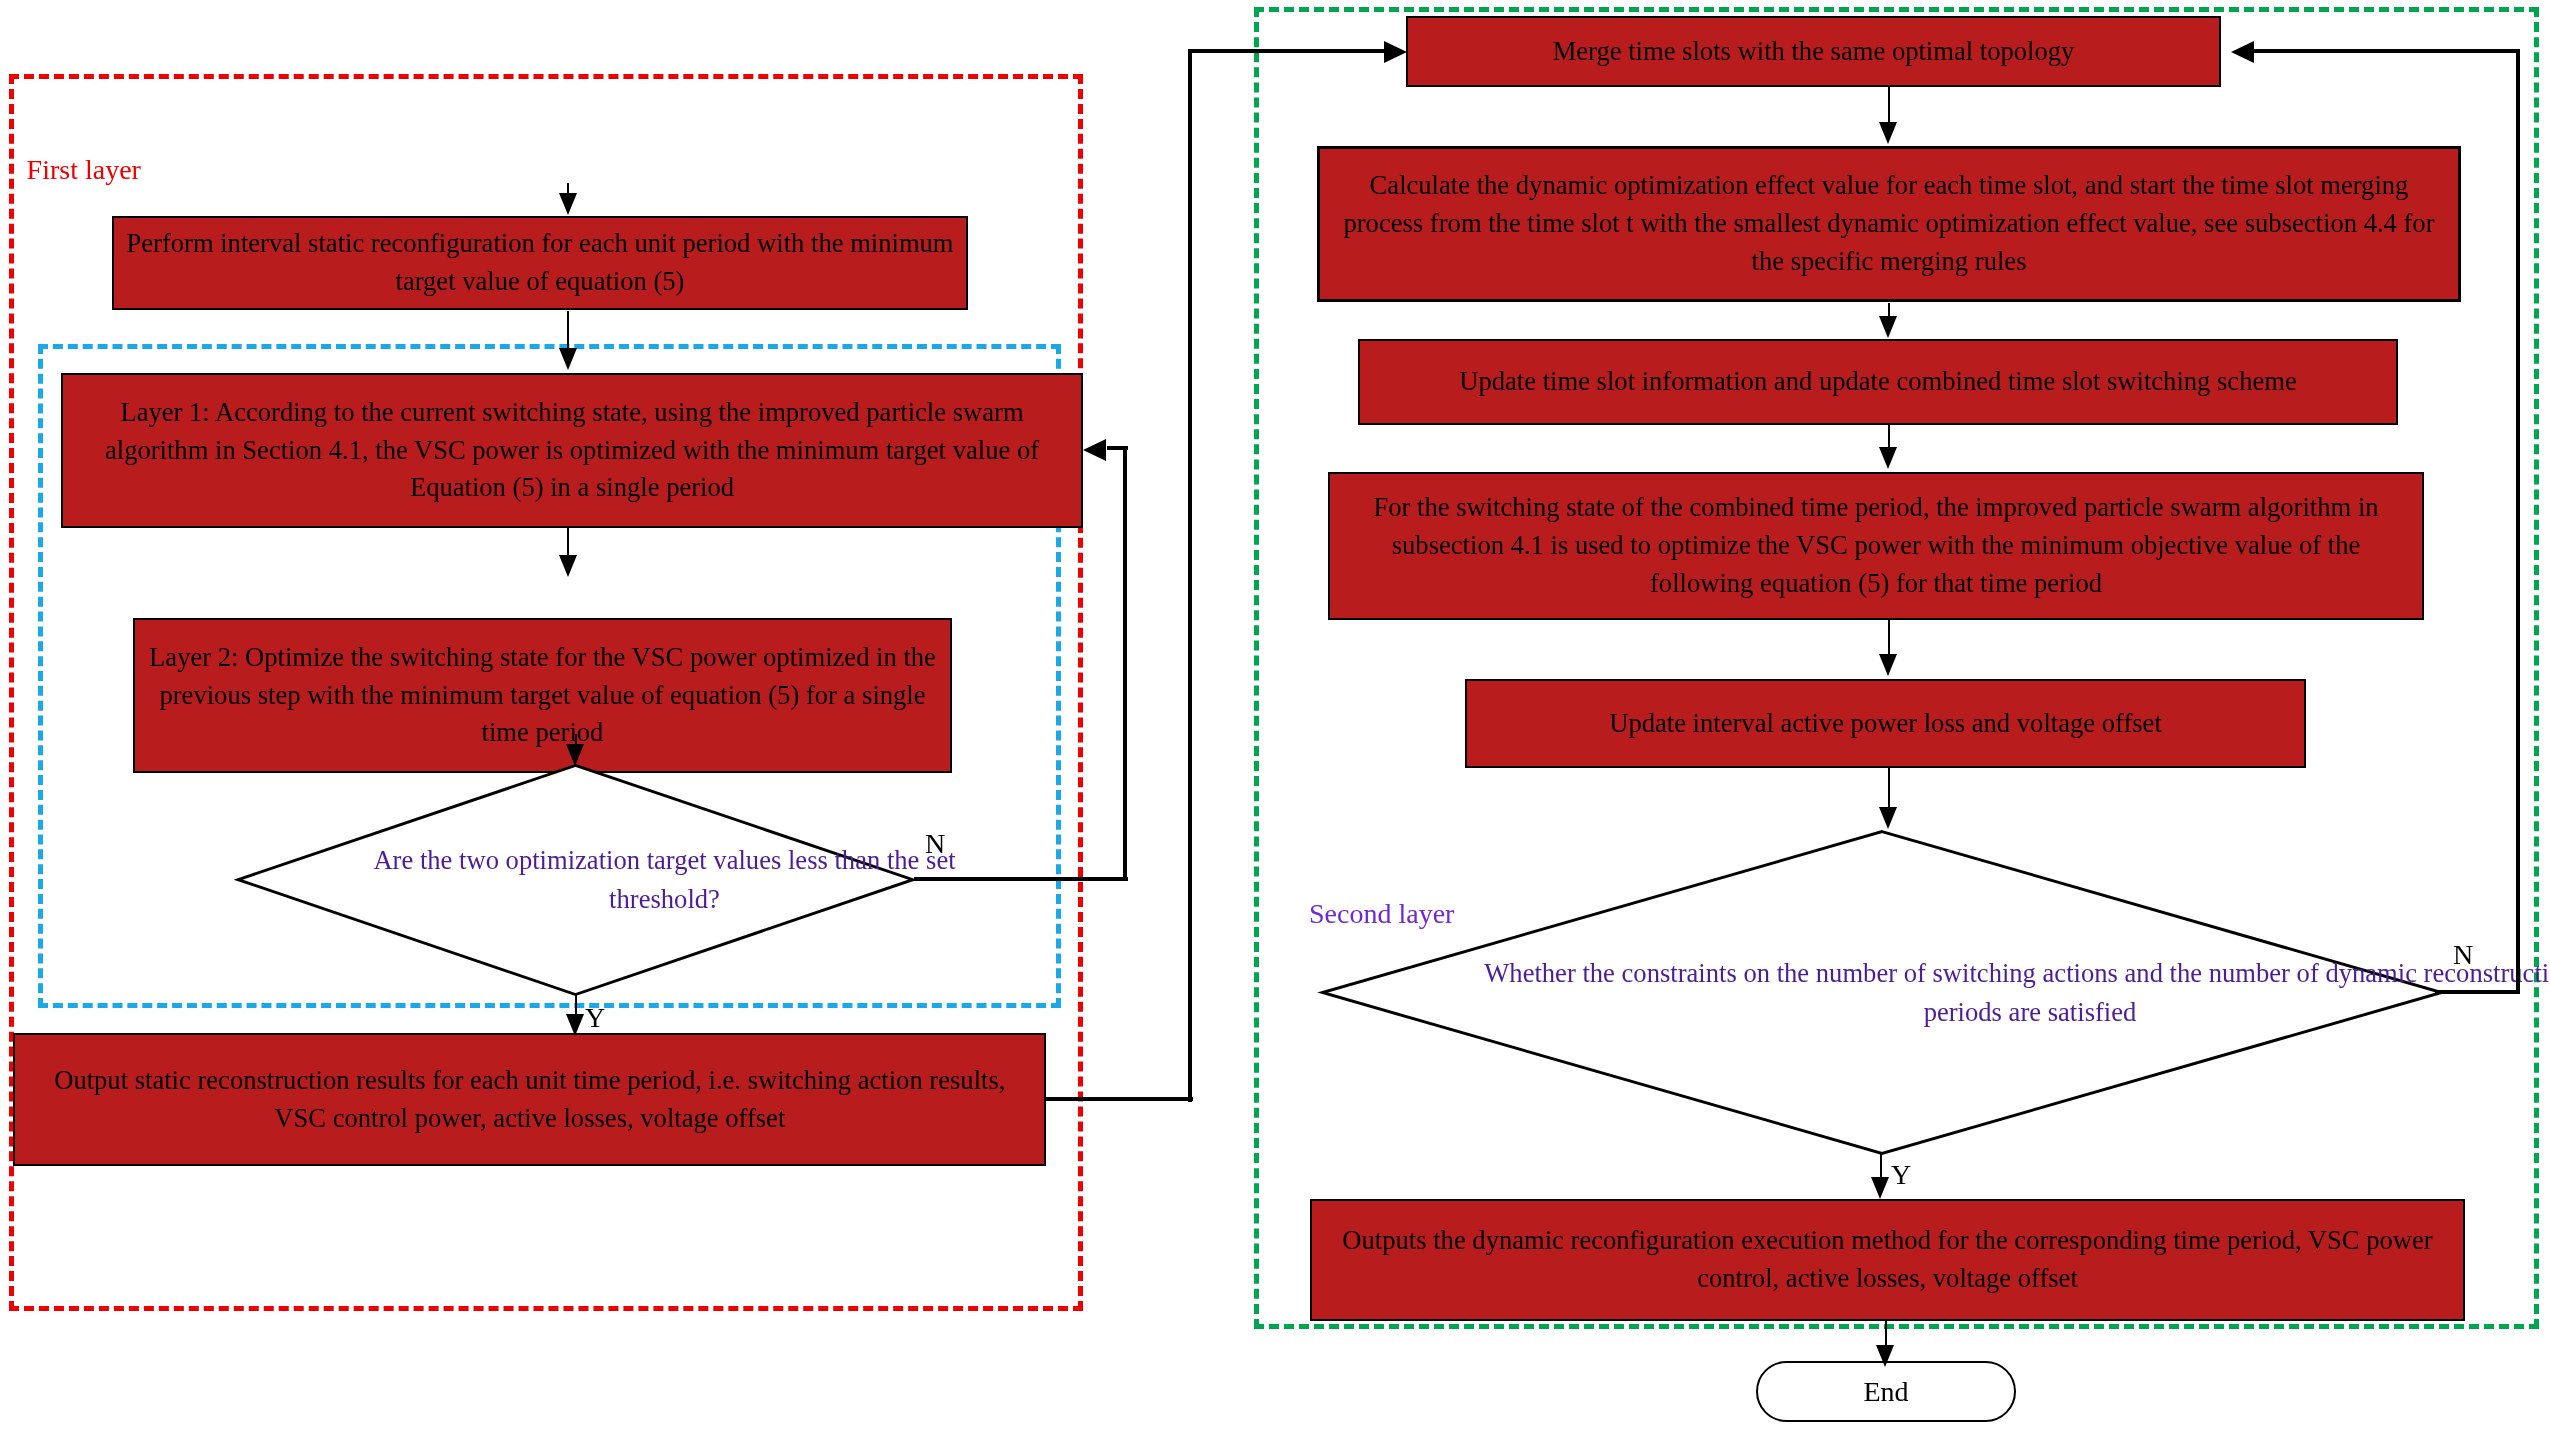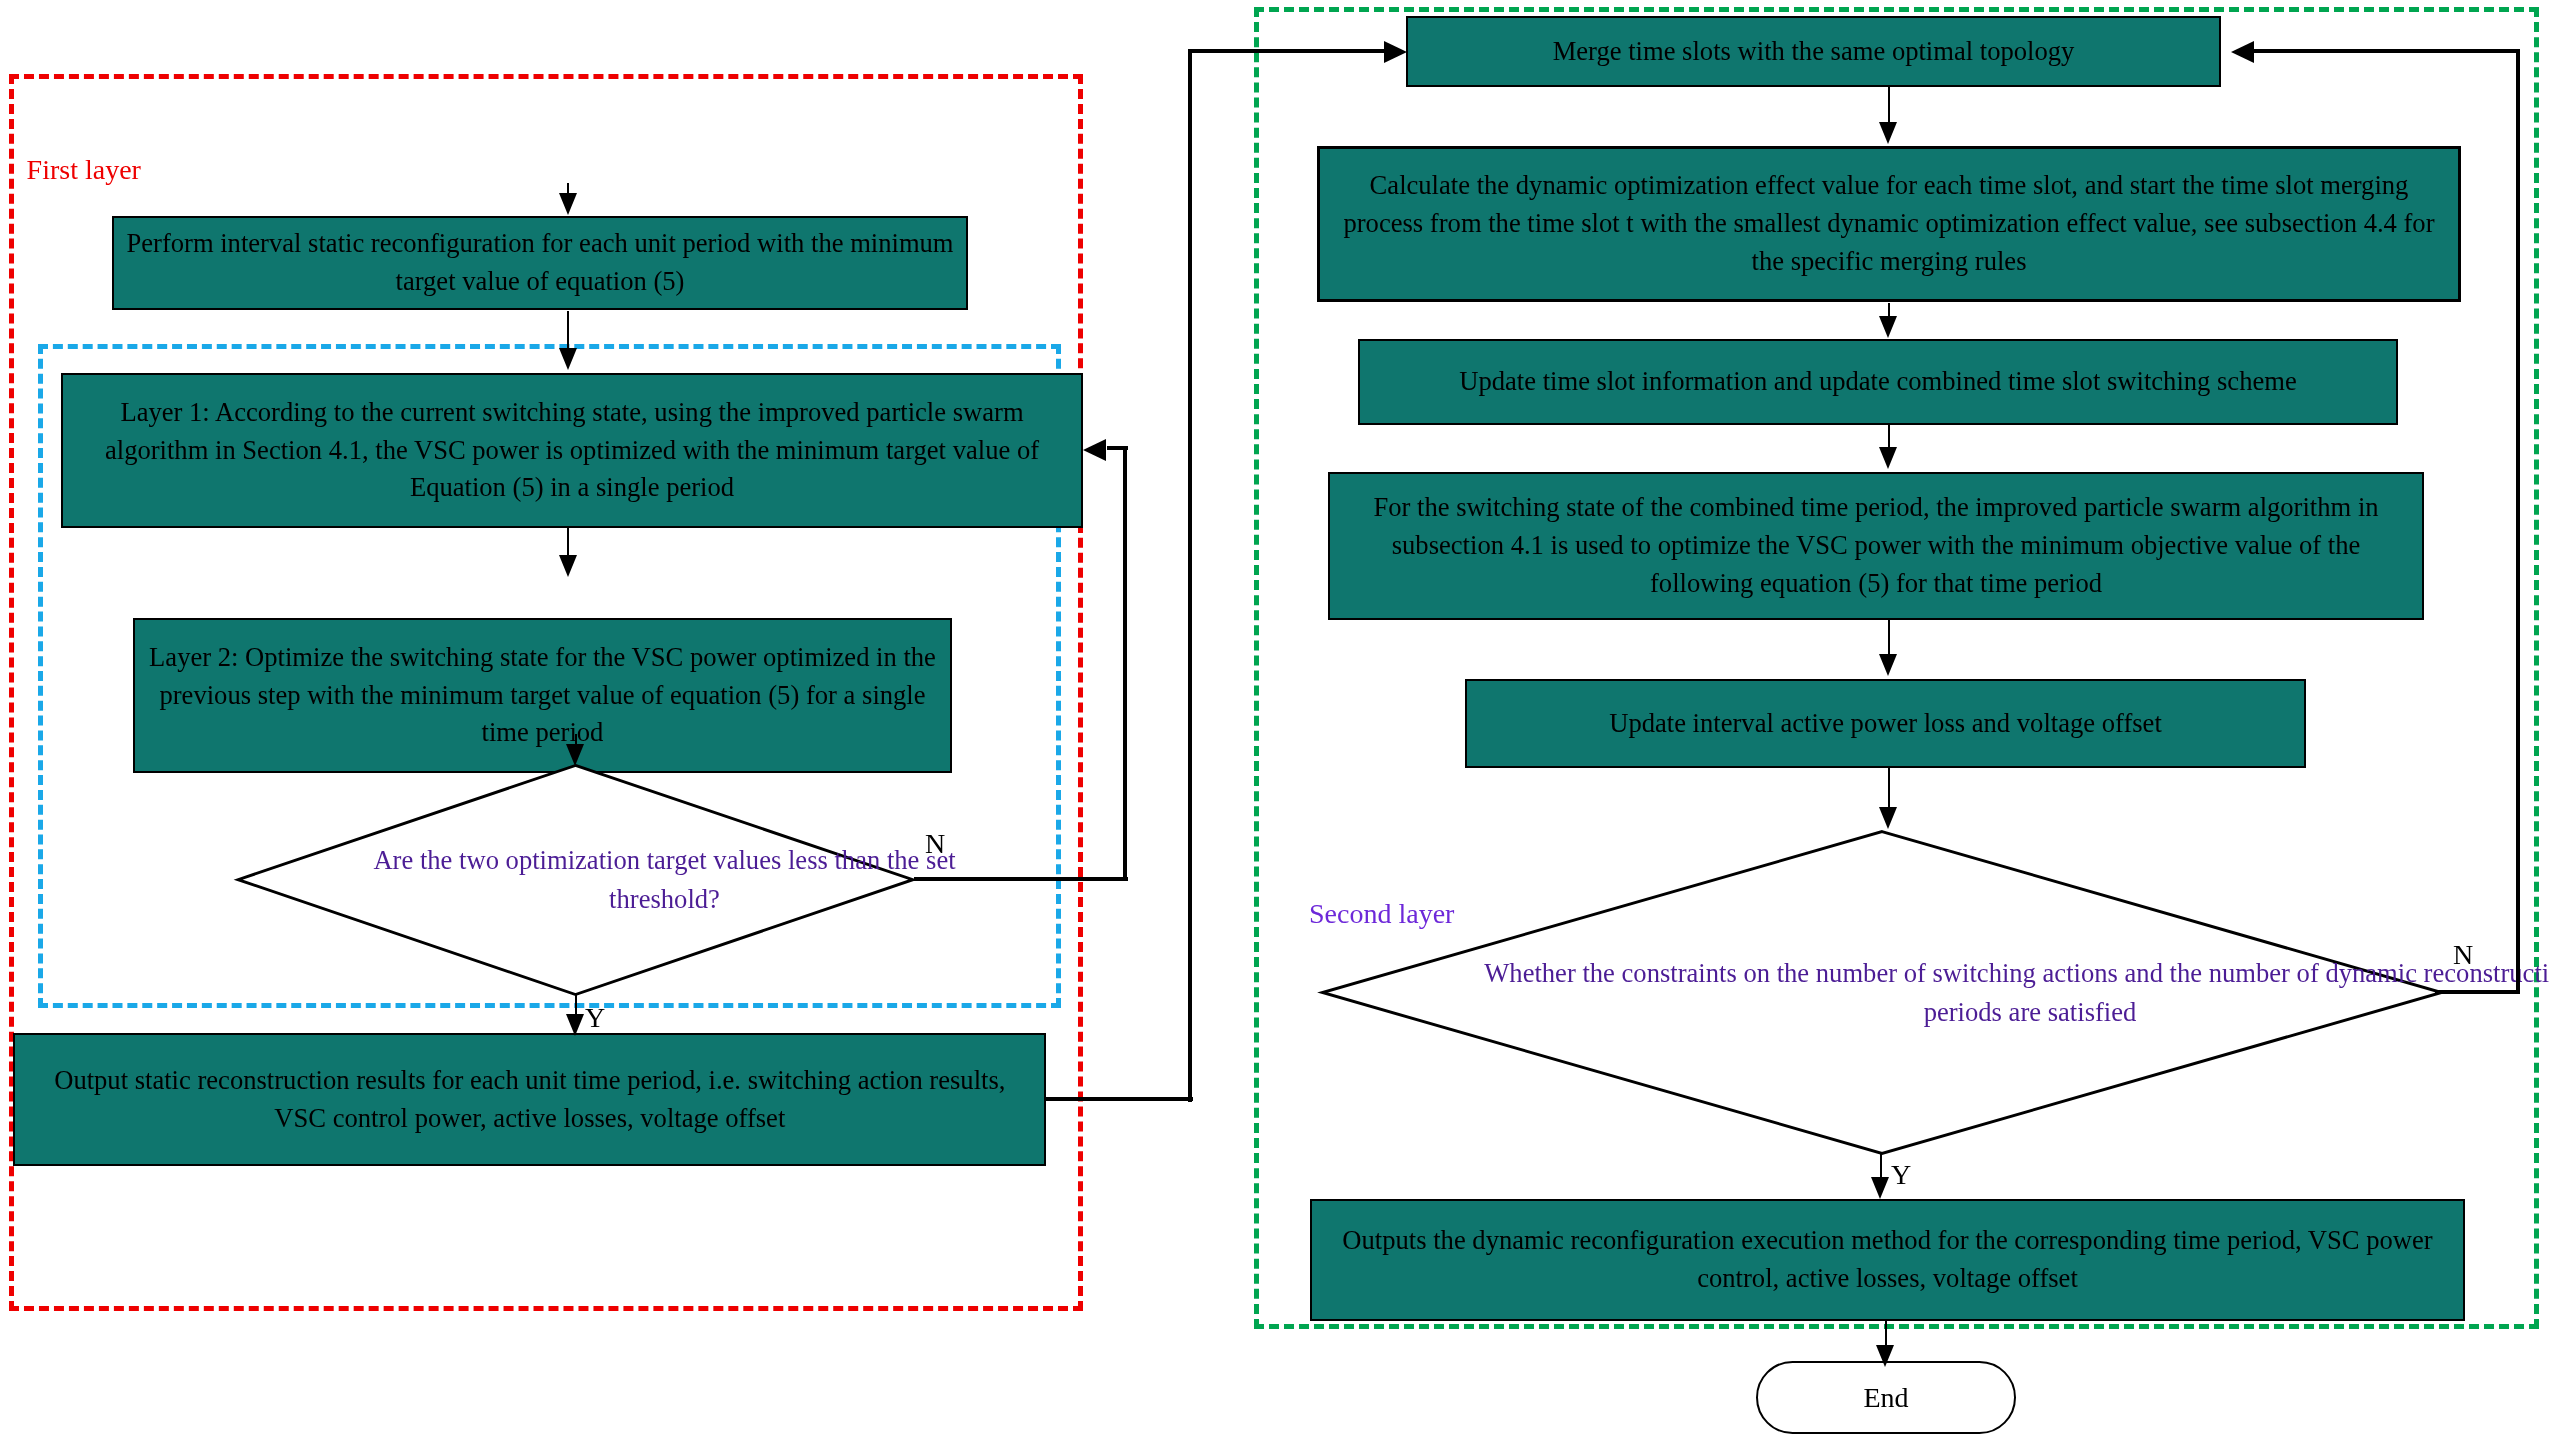--- a/index.html
+++ b/index.html
@@ -10,21 +10,21 @@
   .frame{position:absolute;box-sizing:border-box;background:transparent;}
   .frame-red{border:5.2px dashed #ee0000;}
   .frame-blue{border:5.2px dashed #1aa8e8;}
   .frame-green{border:5.2px dashed #00a550;}
 
   .frame-label{position:absolute;font-size:28px;line-height:1;white-space:nowrap;}
   .lbl-red{color:#ee0000;}
   .lbl-green{color:#6d28d9;margin-left:12px;}
 
   
-  .node{position:absolute;box-sizing:border-box;border:2.2px solid #000;background:#0f766e;
+  .node{position:absolute;box-sizing:border-box;border:2.2px solid #000;background:#b91c1c;
         display:flex;align-items:center;justify-content:center;text-align:center;
         font-size:26.6px;line-height:1.42;color:#000;padding:4.4px 10.3px;}
   .node.thick{border-width:3.7px;}
 
   
   .terminator{position:absolute;box-sizing:border-box;border:2.2px solid #000;background:#fff;
         border-radius:44px/44px;display:flex;align-items:center;justify-content:center;
         font-size:28px;color:#000;}
 
   
@@ -88,21 +88,21 @@
 
   <div class="diamond-wrap" style="left:1321px;top:830px;width:1122px;height:325px;">
     <svg width="1122" height="325" viewBox="0 0 1520 440" aria-hidden="true">
       <polygon points="760,2 1518,220 760,438 2,220" fill="#fff" stroke="#000" stroke-width="4"></polygon>
     </svg>
     <div class="diamond-text" style="padding:0 148px;">Whether the constraints on the number of switching actions and the number of dynamic reconstruction periods are satisfied</div>
   </div>
 
   <div class="node" style="left:1310px;top:1199px;width:1155px;height:122px;">Outputs the dynamic reconfiguration execution method for the corresponding time period, VSC power control, active losses, voltage offset</div>
 
-  <div class="terminator" style="left:1756px;top:1361px;width:260px;height:73px;">End</div>
+  <div class="terminator" style="left:1756px;top:1361px;width:260px;height:61px;">End</div>
 
   <div class="seg v" style="left:567px;top:183px;height:14.8px;"></div>
   <div class="arrow down" style="left:559px;top:193px;"></div>
 
   <div class="seg v" style="left:567px;top:311px;height:41px;"></div>
   <div class="arrow down" style="left:559px;top:348px;"></div>
 
   <div class="seg v" style="left:567px;top:528px;height:29.5px;"></div>
   <div class="arrow down" style="left:559px;top:555px;"></div>
 

